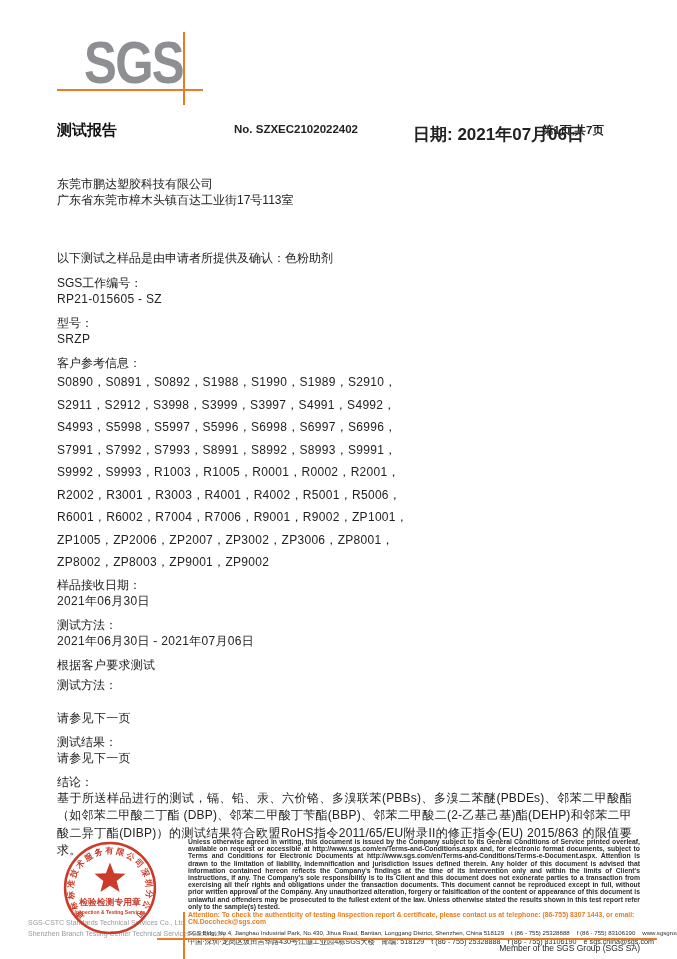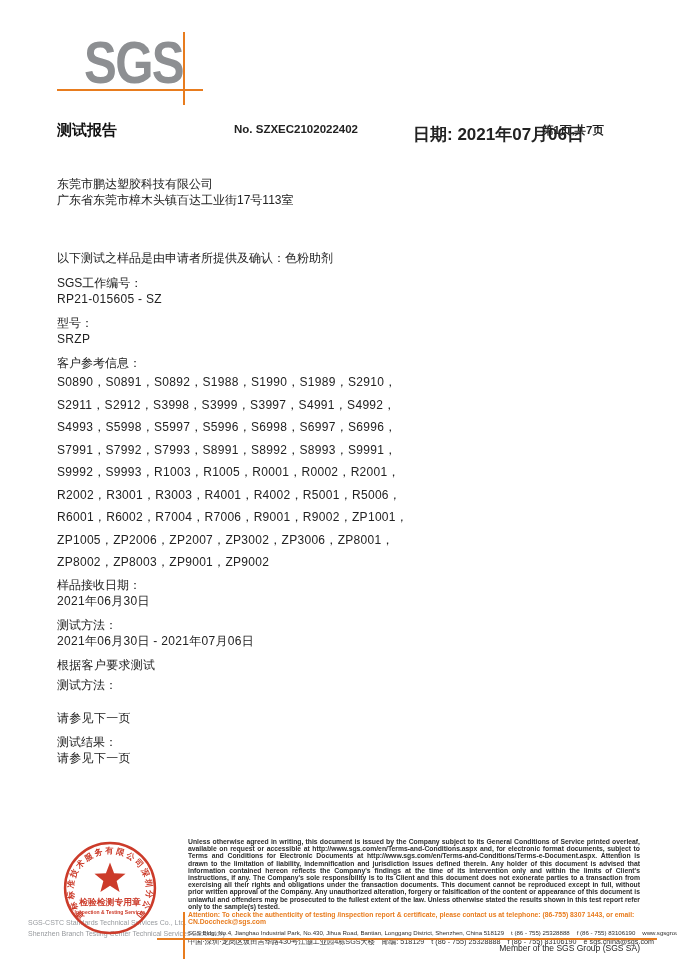--- a/index.html
+++ b/index.html
@@ -113,20 +113,24 @@
     <div class="frow tight">
       <div class="flabel">测试方法：</div>
       <div class="fvalue">请参见下一页</div>
     </div>
 
     <div class="frow">
       <div class="flabel">测试结果：</div>
       <div class="fvalue">请参见下一页</div>
     </div>
 
+    <div class="frow">
+      <div class="flabel">结论：</div>
+      <div class="fvalue conclusion-text">基于所送样品进行的测试，镉、铅、汞、六价铬、多溴联苯(PBBs)、多溴二苯醚(PBDEs)、邻苯二甲酸酯（如邻苯二甲酸二丁酯 (DBP)、邻苯二甲酸丁苄酯(BBP)、邻苯二甲酸二(2-乙基己基)酯(DEHP)和邻苯二甲酸二异丁酯(DIBP)）的测试结果符合欧盟RoHS指令2011/65/EU附录II的修正指令(EU) 2015/863 的限值要求。</div>
+    </div>
   </div>
 
   <div class="gray-co gray-co1">SGS-CSTC Standards Technical Services Co., Ltd.</div>
   <div class="gray-co gray-co2">Shenzhen Branch Testing Center Technical Services Laboratory</div>
 
   <svg class="stamp" viewBox="0 0 94 94" xmlns="http://www.w3.org/2000/svg">
     <circle cx="47" cy="47" r="44" fill="none" stroke="#cc3b2a" stroke-width="2.4"></circle>
     <path id="ringPath" d="M 22,75 A 36,36 0 1 1 72,75" fill="none"></path>
     <text font-size="8" fill="#cc3b2a" letter-spacing="2.1" font-weight="bold">
       <textPath href="#ringPath">通标标准技术服务有限公司深圳分公司</textPath>

